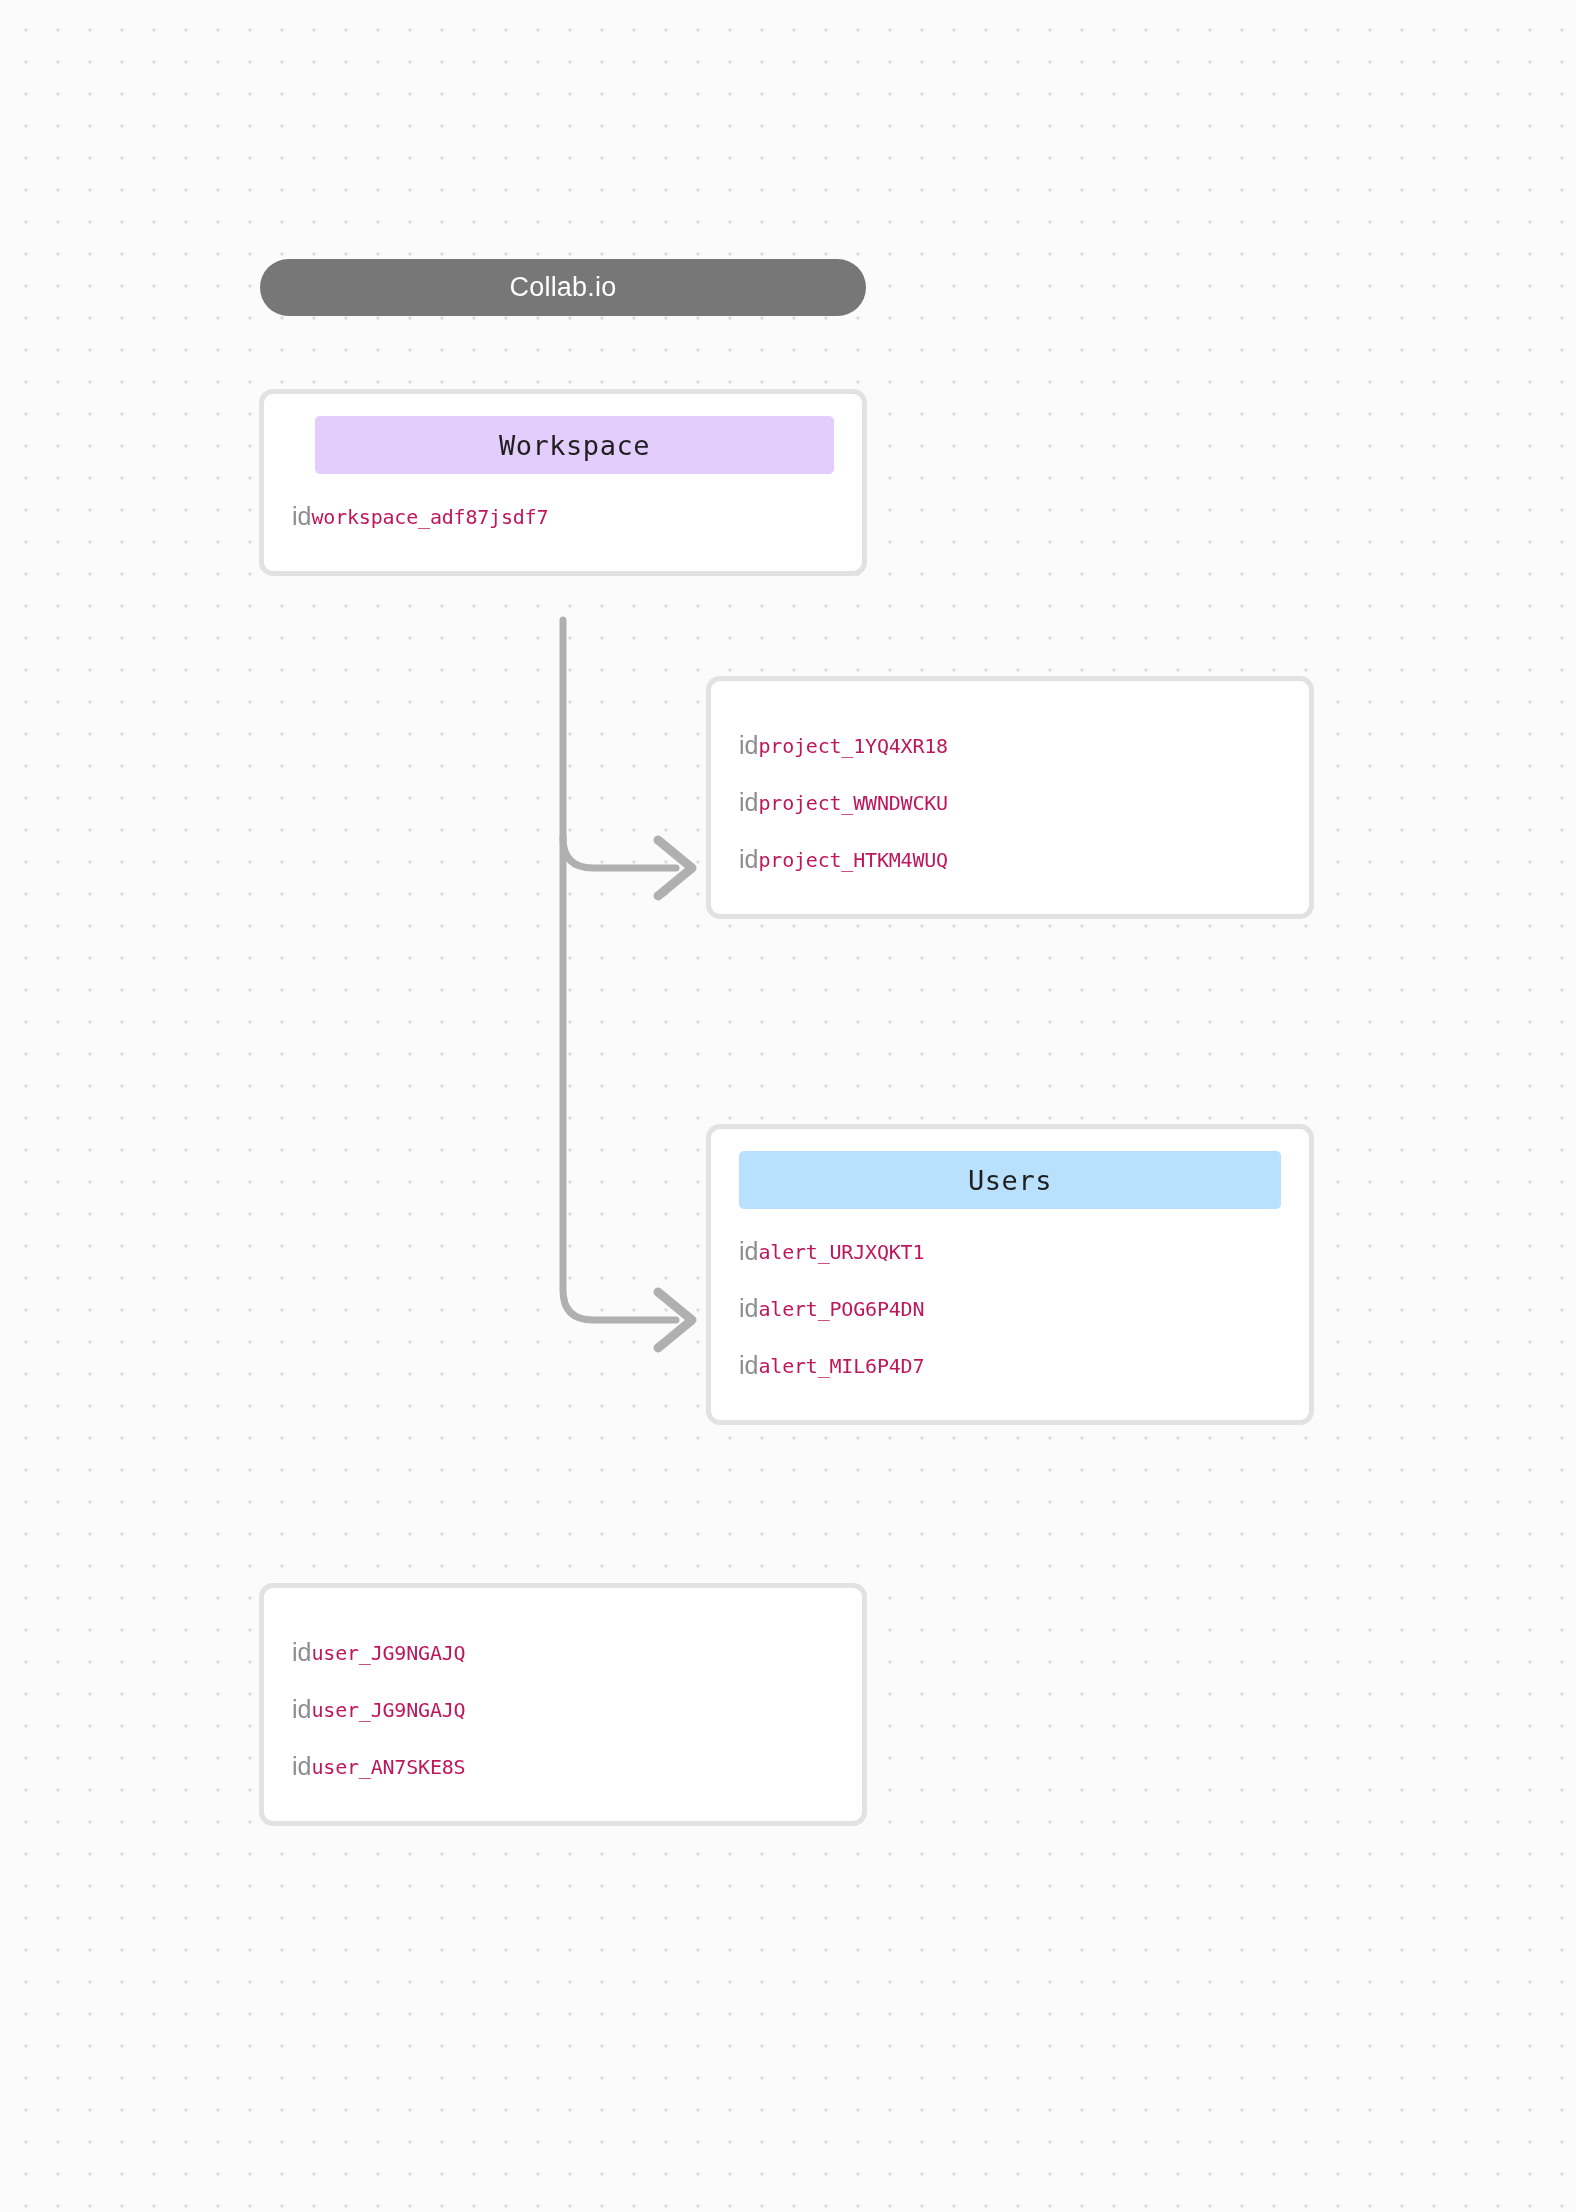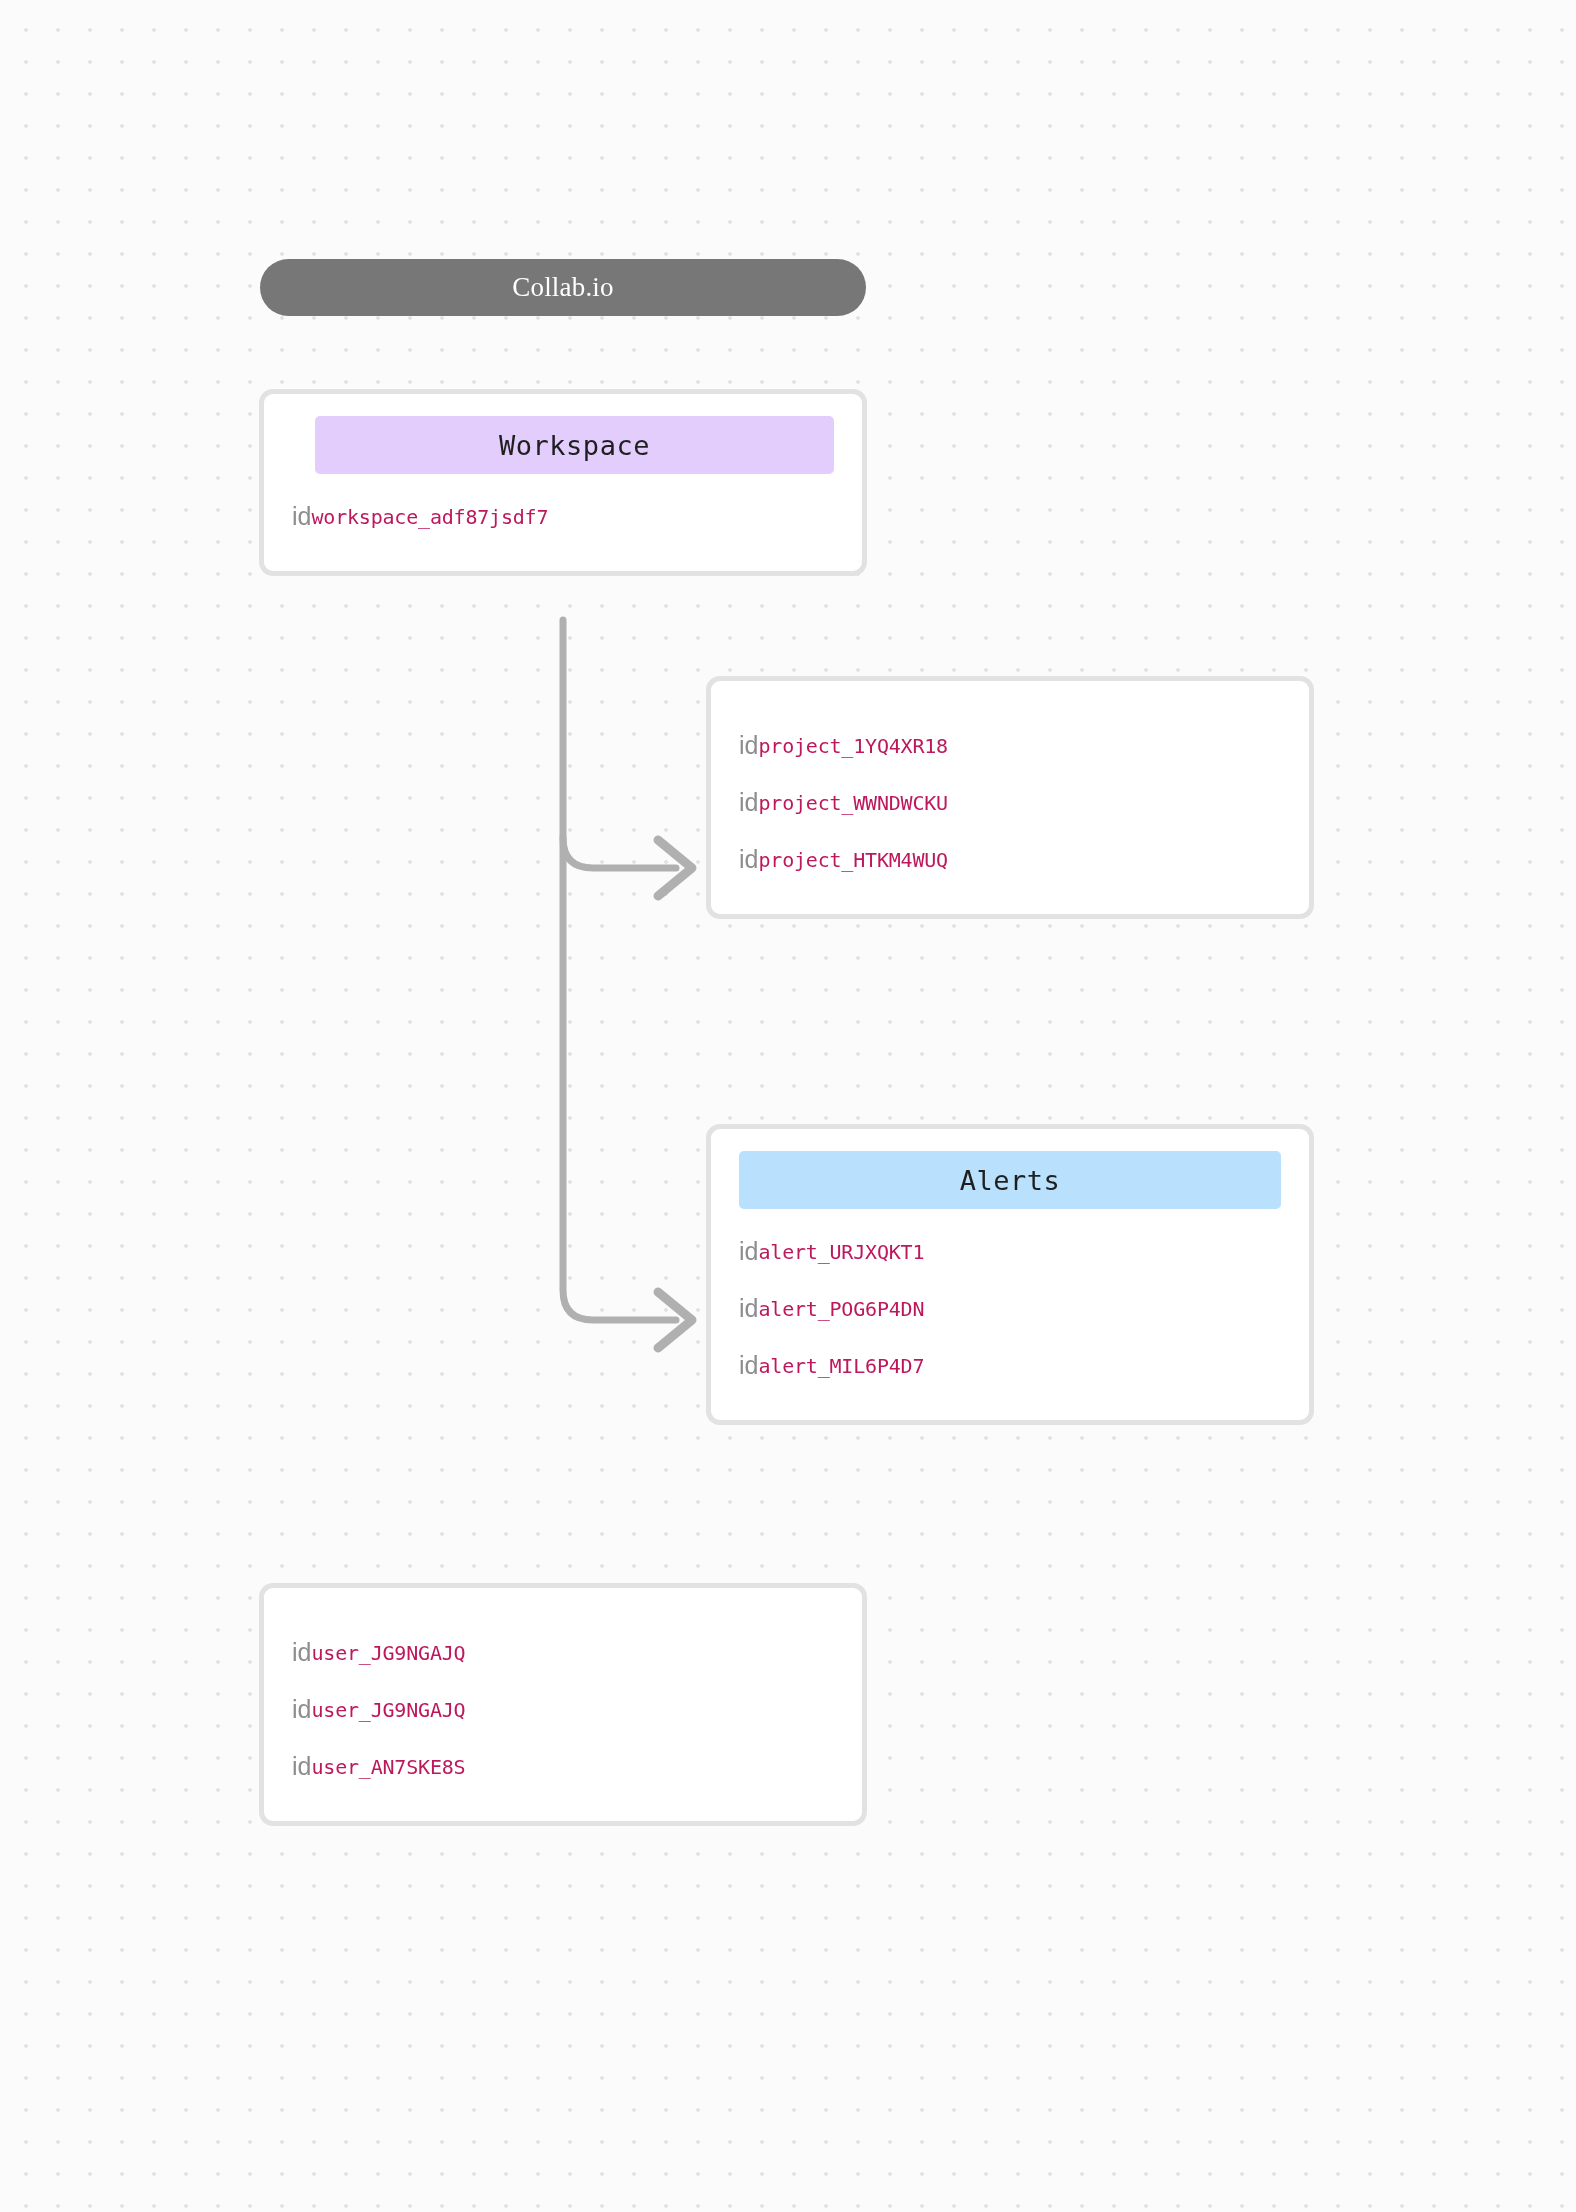--- a/index.html
+++ b/index.html
@@ -30,21 +30,21 @@
     top: 259px;
     width: 606px;
     height: 57px;
     border-radius: 29px;
     background: #777777;
     color: #ffffff;
     display: flex;
     align-items: center;
     justify-content: center;
     font-size: 27px;
-    font-family: Liberation Serif, serif;
+    font-family: Liberation Sans, sans-serif;
     letter-spacing: 0.2px;
   }
 
   
   .card {
     position: absolute;
     box-sizing: border-box;
     background: #ffffff;
     border: 5px solid #e2e2e2;
     border-radius: 14px;
@@ -142,21 +142,21 @@
         <span class="row-val">project_WWNDWCKU</span>
       </div>
       <div class="row">
         <span class="row-key">id</span>
         <span class="row-val">project_HTKM4WUQ</span>
       </div>
     </div>
   </div>
 
   <div class="card" id="card-alerts">
-    <div class="card-header hdr-blue">Alerts</div>
+    <div class="card-header hdr-blue">Users</div>
     <div class="rows">
       <div class="row">
         <span class="row-key">id</span>
         <span class="row-val">alert_URJXQKT1</span>
       </div>
       <div class="row">
         <span class="row-key">id</span>
         <span class="row-val">alert_POG6P4DN</span>
       </div>
       <div class="row">

